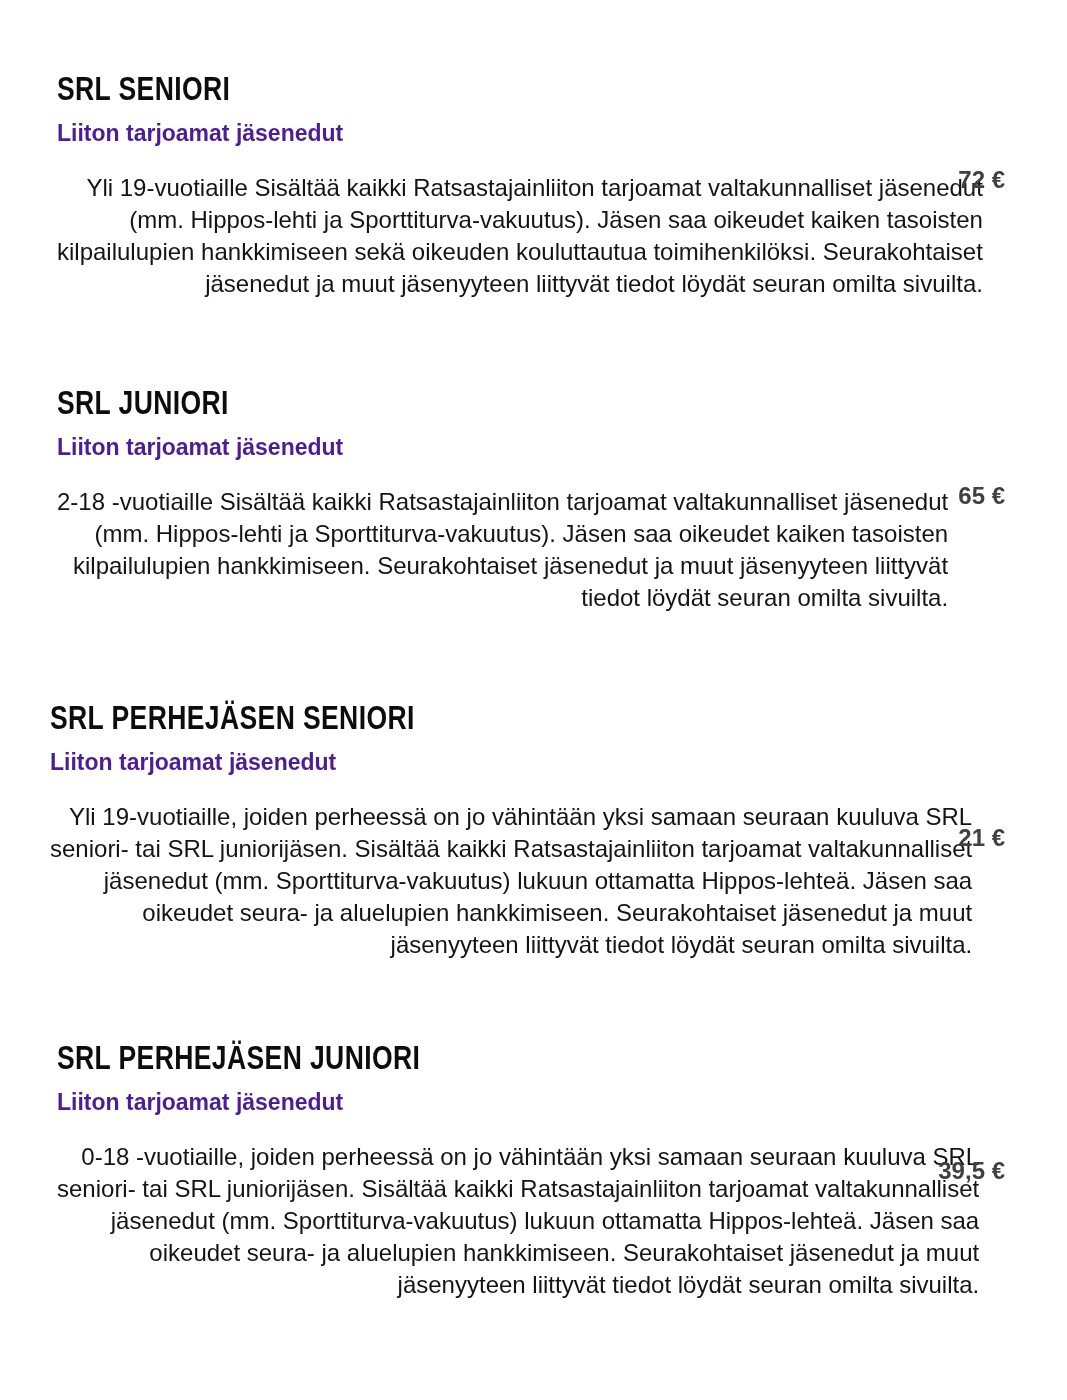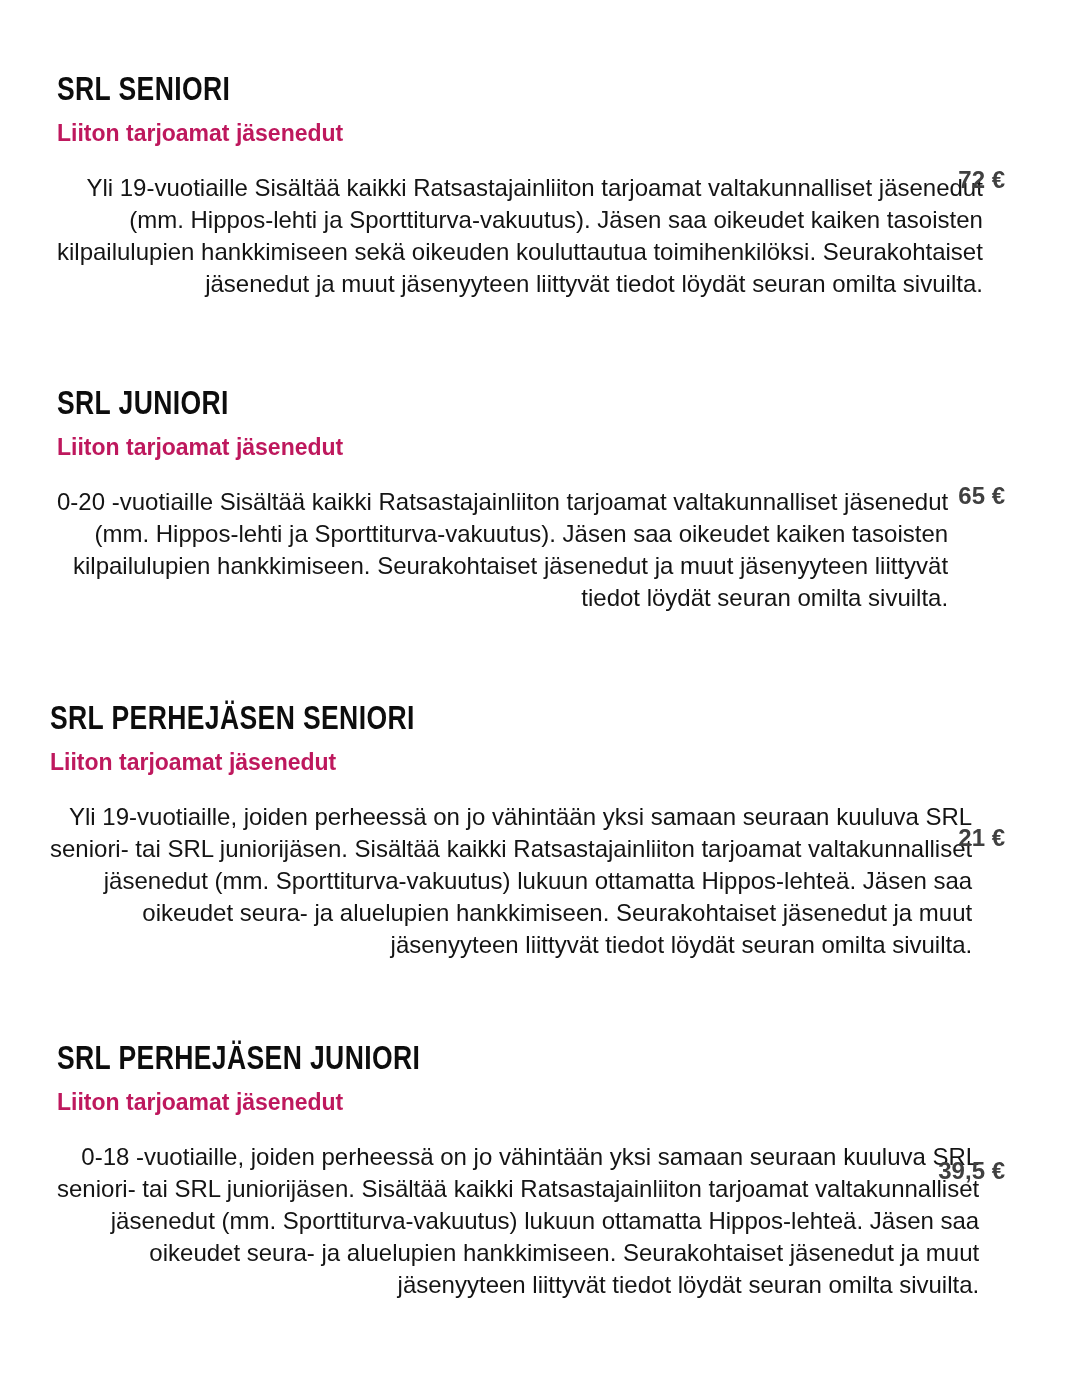--- a/index.html
+++ b/index.html
@@ -40,21 +40,21 @@
     transform-origin: left top;
     color: #0d0d0d;
   }
   .subtitle {
     position: absolute;
     left: 57px;
     top: 53px;
     font-size: 23px;
     font-weight: bold;
     white-space: nowrap;
-    color: #be185d;
+    color: #4c1d95;
   }
   .description {
     position: absolute;
     left: 57px;
     top: 100px;
     font-size: 24px;
     line-height: 32px;
     white-space: pre;
     color: #141414;
   }
@@ -85,21 +85,21 @@
     <p class="description">Yli 19-vuotiaille Sisältää kaikki Ratsastajainliiton tarjoamat valtakunnalliset jäsenedut
 (mm. Hippos-lehti ja Sporttiturva-vakuutus). Jäsen saa oikeudet kaiken tasoisten
 kilpailulupien hankkimiseen sekä oikeuden kouluttautua toimihenkilöksi. Seurakohtaiset
 jäsenedut ja muut jäsenyyteen liittyvät tiedot löydät seuran omilta sivuilta.</p>
     <div class="price">72 €</div>
   </section>
 
   <section class="section s2">
     <h1 class="title">SRL JUNIORI</h1>
     <h2 class="subtitle">Liiton tarjoamat jäsenedut</h2>
-    <p class="description">0-20 -vuotiaille Sisältää kaikki Ratsastajainliiton tarjoamat valtakunnalliset jäsenedut
+    <p class="description">2-18 -vuotiaille Sisältää kaikki Ratsastajainliiton tarjoamat valtakunnalliset jäsenedut
 (mm. Hippos-lehti ja Sporttiturva-vakuutus). Jäsen saa oikeudet kaiken tasoisten
 kilpailulupien hankkimiseen. Seurakohtaiset jäsenedut ja muut jäsenyyteen liittyvät
 tiedot löydät seuran omilta sivuilta.</p>
     <div class="price">65 €</div>
   </section>
 
   <section class="section s3">
     <h1 class="title">SRL PERHEJÄSEN SENIORI</h1>
     <h2 class="subtitle">Liiton tarjoamat jäsenedut</h2>
     <p class="description">Yli 19-vuotiaille, joiden perheessä on jo vähintään yksi samaan seuraan kuuluva SRL

